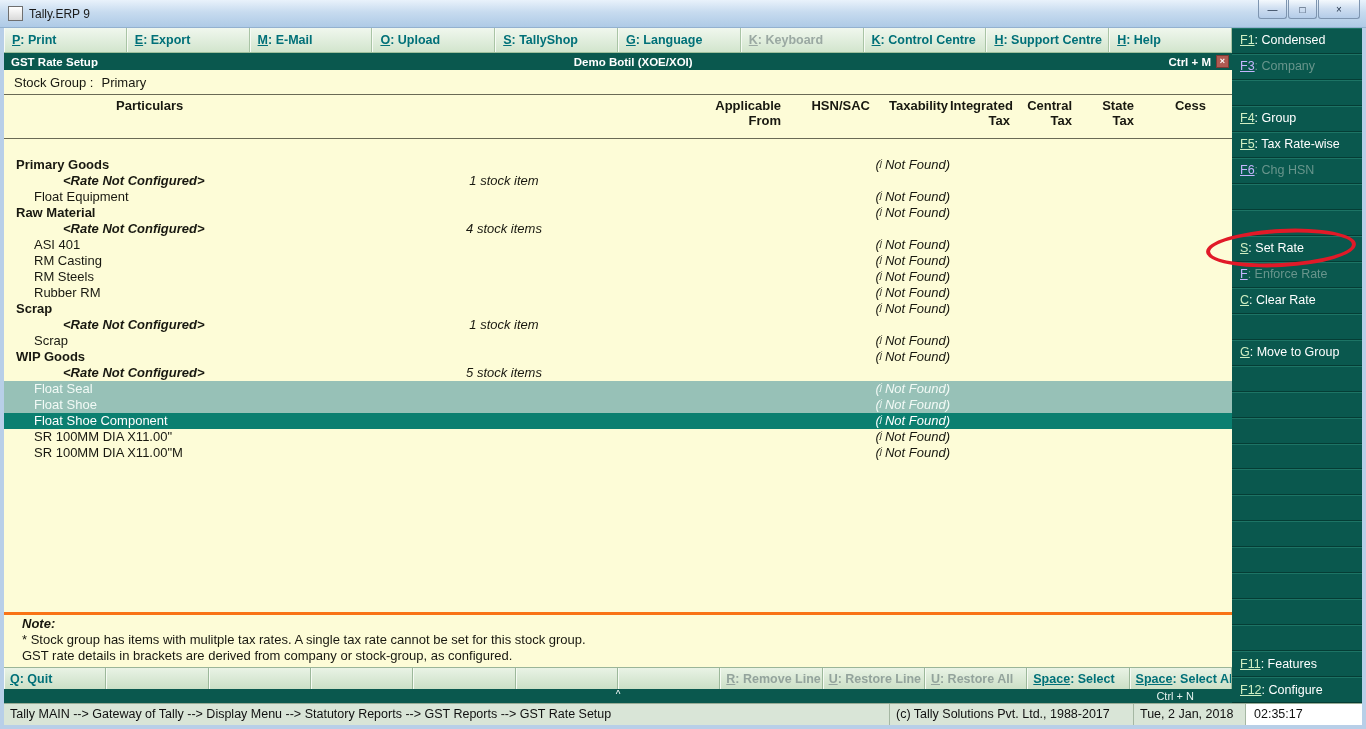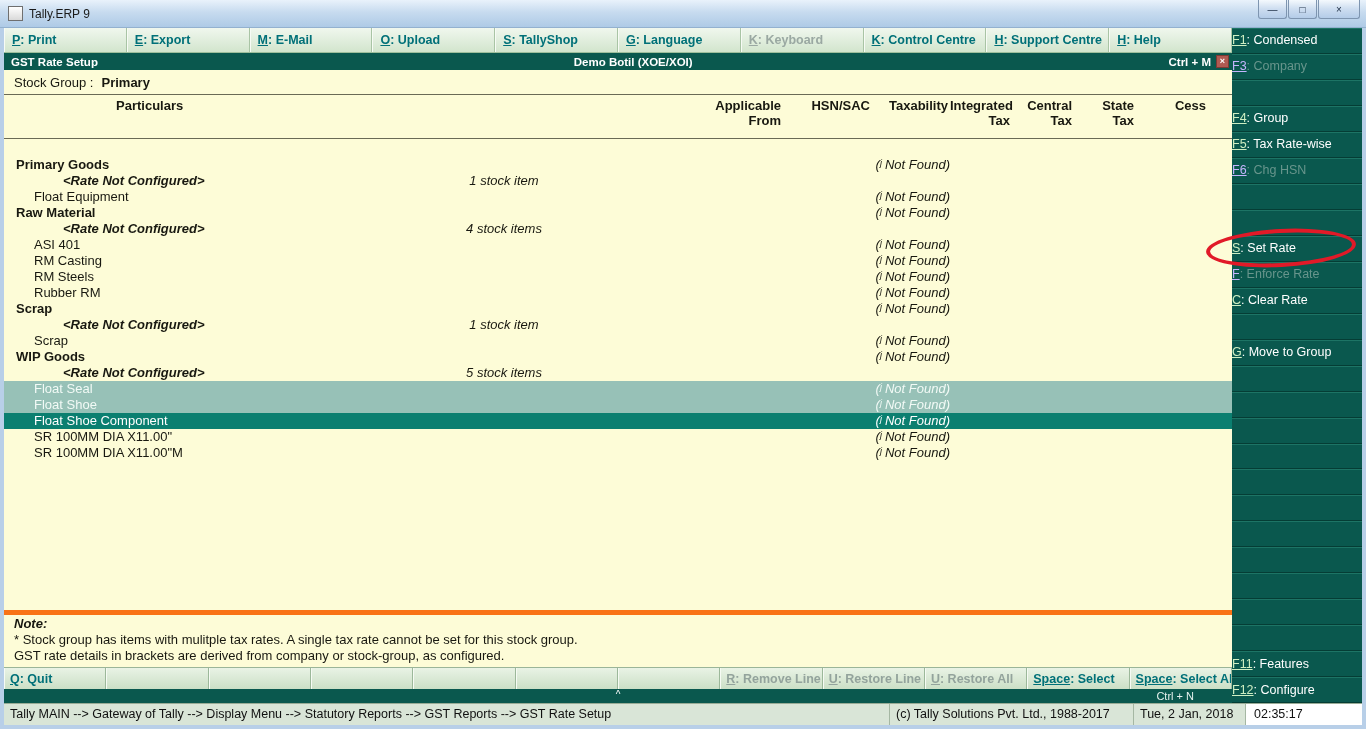--- a/index.html
+++ b/index.html
@@ -28,55 +28,55 @@
 
   
   .report-header { flex: 0 0 17px; background: #0a584e; color: #ffffff; display: flex; align-items: center; font-size: 11.5px; font-weight: bold; padding: 0 3px 0 7px; }
   .rh-company { flex: 1; text-align: center; }
   .rh-right { display: flex; align-items: center; gap: 5px; }
   .rh-close { width: 13px; height: 13px; background: #b05a52; border: 1px solid #7c3a34; color: #fff; font-size: 9px; line-height: 11px; text-align: center; font-weight: bold; cursor: default; }
 
   
   .form-area { flex: 1; min-height: 0; display: flex; flex-direction: column; background: #fdfcd7; }
   .stock-group-line { flex: 0 0 25px; display: flex; align-items: center; gap: 8px; padding-left: 10px; border-bottom: 1px solid #6a6a55; }
-  .sg-value { font-weight: bold; }
+  .sg-value { font-weight: normal; }
 
   .table-header { flex: 0 0 44px; display: grid; grid-template-columns: 600px 179px 89px 78px 62px 62px 62px 96px; padding-top: 3px; border-bottom: 1px solid #6a6a55; font-weight: bold; }
   .th { white-space: pre-line; text-align: right; line-height: 15px; padding-right: 2px; }
   .th0 { text-align: left; padding-left: 112px; }
   .th7 { padding-right: 26px; }
 
   .table-body { flex: 1; min-height: 0; padding-top: 18px; overflow: hidden; }
   .trow { height: 16px; line-height: 16px; position: relative; cursor: default; }
   .rname { position: absolute; white-space: pre; }
   .trow.group .rname { left: 12px; font-weight: bold; }
   .trow.rate  .rname { left: 26px; font-weight: bold; font-style: italic; margin-left: 33px; }
   .trow.item  .rname { left: 30px; }
   .rcount { position: absolute; left: 440px; width: 120px; text-align: center; font-style: italic; }
   .rtax { position: absolute; right: 282px; font-style: italic; }
   .trow.sel-multi { background: #97c1b7; }
   .trow.sel-multi .rname, .trow.sel-multi .rtax { color: #f2faf6; }
   .trow.sel-cursor { background: #0b7f70; }
   .trow.sel-cursor .rname, .trow.sel-cursor .rtax { color: #ffffff; }
 
-  .note-area { border-top: 5px solid #f97316; padding: 1px 10px 3px; line-height: 16px; }
+  .note-area { border-top: 3px solid #f97316; padding: 1px 18px 3px; line-height: 16px; }
   .note-title { font-weight: bold; font-style: italic; }
 
   
   .command-bar { flex: 0 0 22px; display: flex; background: linear-gradient(#e9f3e5, #cbdfc6); border-top: 1px solid #9ab598; }
   .cmd-btn { flex: 1; display: flex; align-items: center; padding-left: 6px; border-right: 1px solid #9cb89a; box-shadow: inset 1px 0 0 #f6fbf4; font-size: 12.5px; font-weight: bold; color: #007078; white-space: nowrap; overflow: hidden; cursor: default; }
   .cmd-btn.disabled { color: #93a39c; }
 
   .collapse-strip { flex: 0 0 14px; background: #0a584e; position: relative; }
   .caret { position: absolute; left: 50%; transform: translateX(-50%); top: -1px; font-size: 10px; line-height: 14px; color: #ffffff; cursor: default; }
   .ctrln { position: absolute; right: 38px; top: 0; font-size: 11px; line-height: 14px; color: #e6f2ee; }
 
   
   .sidebar { width: 130px; background: #0a584e; display: flex; flex-direction: column; }
-  .side-btn { flex: 1; display: flex; align-items: center; border-bottom: 1px solid #053d35; box-shadow: inset 0 1px 0 #1d7465; font-size: 12.5px; color: #ffffff; white-space: nowrap; overflow: visible; cursor: default; }
+  .side-btn { flex: 1; display: flex; align-items: center; padding-left: 8px; border-bottom: 1px solid #053d35; box-shadow: inset 0 1px 0 #1d7465; font-size: 12.5px; color: #ffffff; white-space: nowrap; overflow: visible; cursor: default; }
   .side-btn u.key { color: #cfeec2; margin-right: 0; }
   .side-btn.disabled { color: #68958c; }
   .side-btn.disabled u.key { color: #c4b5fd; }
   .side-btn.annotated { position: relative; }
   .annotation { position: absolute; left: -26px; top: -7px; width: 150px; height: 38px; border: 4px solid #e11a28; border-radius: 50%; transform: rotate(-3deg); pointer-events: none; z-index: 9; }
 
   
   .statusbar-wrap { flex: 0 0 26px; background: #b8cfe8; padding: 0 4px 4px; }
   .statusbar { height: 22px; display: flex; align-items: stretch; background: #d9e5d7; border-top: 1px solid #98ac96; font-size: 12.5px; color: #101010; }
   .sb-path { flex: 1; padding: 3px 6px; border-right: 1px solid #a5b7a3; white-space: nowrap; overflow: hidden; }

